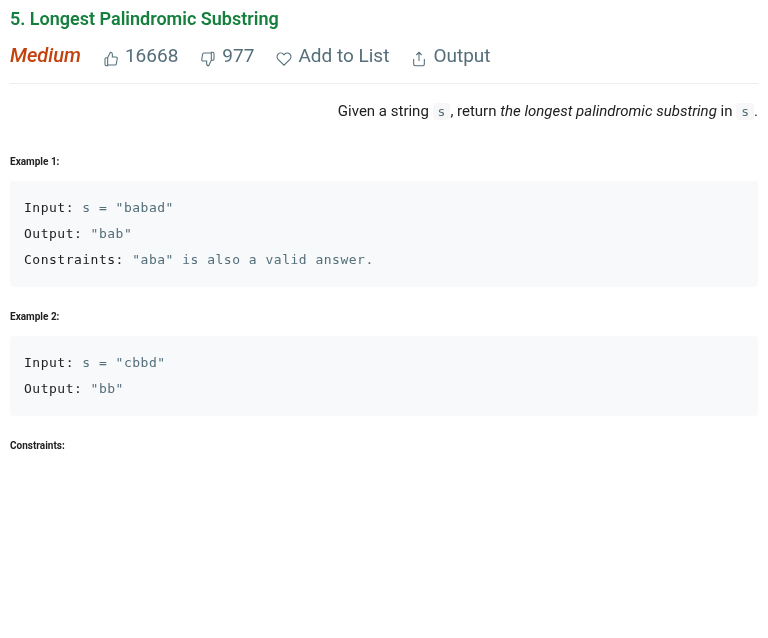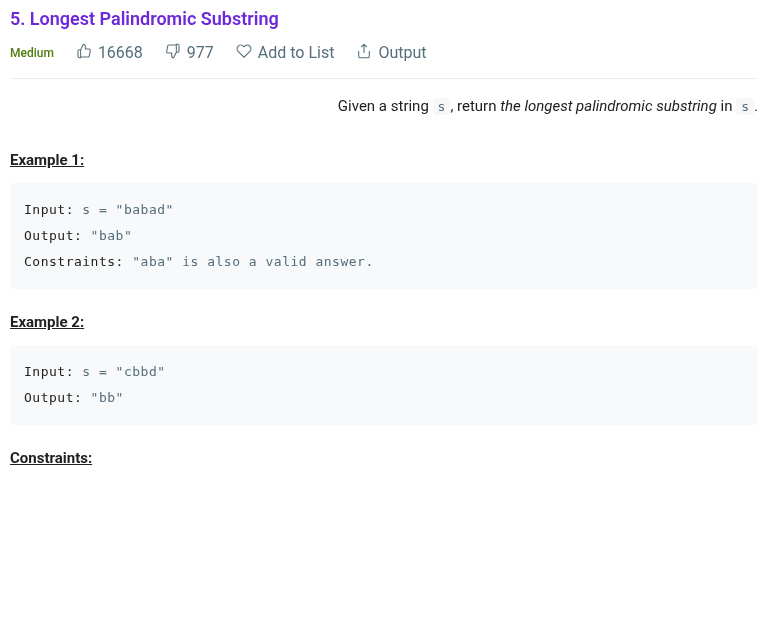--- a/index.html
+++ b/index.html
@@ -10,42 +10,43 @@
     body {
       font-family: -apple-system, BlinkMacSystemFont, "Segoe UI", Roboto, Arial, sans-serif;
       background: #fff;
       color: #212121;
       padding: 8px 10px;
       width: 768px;
     }
     .title {
       font-size: 18px;
       font-weight: 600;
-      color: #6d28d9;
+      color: #15803d;
       margin-bottom: 14px;
     }
     .meta-row {
       display: flex;
       align-items: center;
       gap: 22px;
       padding-bottom: 16px;
       border-bottom: 1px solid #eee;
       margin-bottom: 18px;
     }
     .diff-medium {
-      color: #4d7c0f;
-      font-size: 12px;
+      color: #c2410c;
+      font-size: 20px;
       font-weight: 500;
+      font-style: italic;
     }
     .meta-item {
       display: flex;
-      align-items: flex-start;
+      align-items: flex-end;
       gap: 6px;
       color: #546e7a;
-      font-size: 16px;
+      font-size: 19px;
       cursor: pointer;
     }
     .meta-item svg {
       width: 16px;
       height: 16px;
       stroke: #546e7a;
       fill: none;
       stroke-width: 1.6;
     }
     .desc {
@@ -59,25 +60,24 @@
       color: #546e7a;
       font-family: Menlo, Monaco, Consolas, monospace;
       font-size: 13px;
       padding: 1px 5px;
       border-radius: 3px;
     }
     .desc em {
       font-style: italic;
     }
     .section-head {
-      font-size: 15px;
+      font-size: 10px;
       font-weight: 700;
       margin-bottom: 14px;
       margin-top: 24px;
-      text-decoration: underline;
     }
     .example-block {
       background: #f7f9fa;
       padding: 14px 14px;
       border-radius: 4px;
       font-family: Menlo, Monaco, Consolas, monospace;
       font-size: 13px;
       line-height: 2.0;
       color: #212121;
       letter-spacing: 0.5px;

